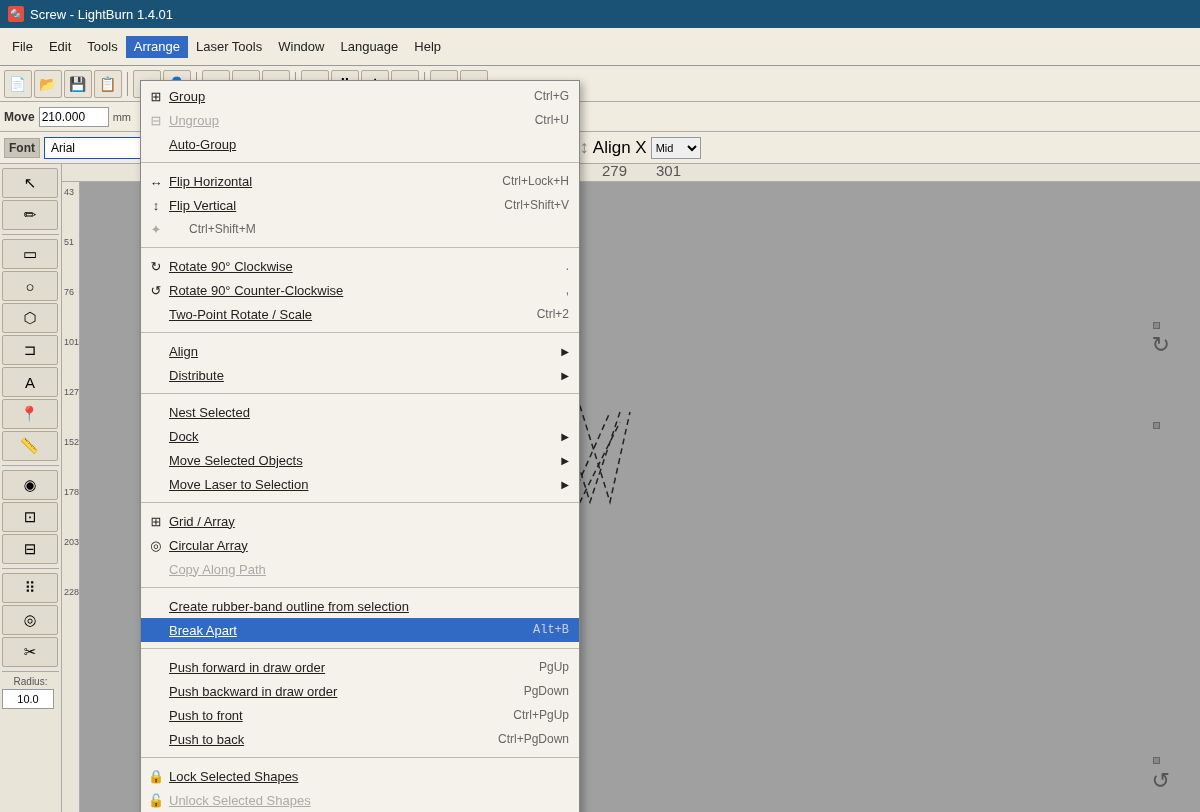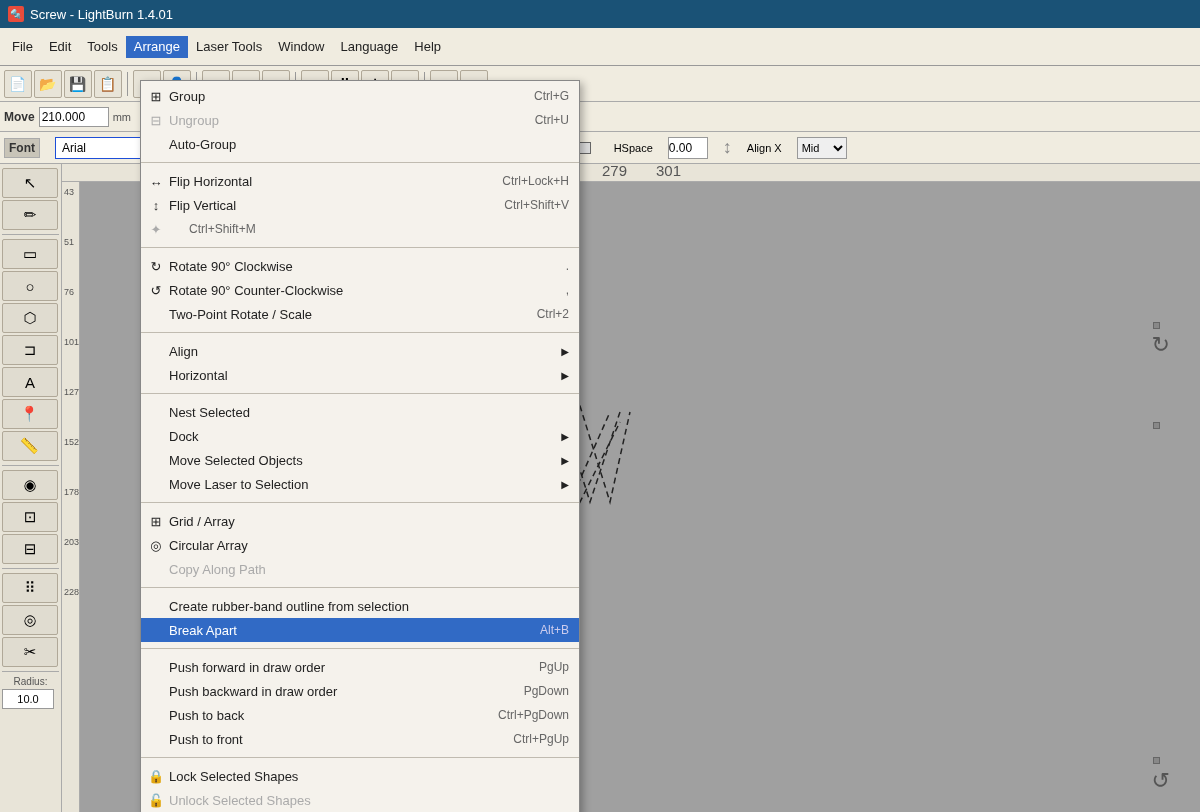--- a/index.html
+++ b/index.html
@@ -112,21 +112,21 @@
     }
 
     
     #text-bar {
       background: #f0ece0;
       height: 32px;
       display: flex;
       align-items: center;
       padding: 0 4px;
       border-bottom: 1px solid #aaa;
-      gap: 15px;
+      gap: 4px;
       font-size: 12px;
     }
     .font-select {
       height: 22px;
       width: 120px;
       border: 1px solid #1d4ed8;
       font-size: 12px;
       background: white;
       padding: 0 2px;
     }
@@ -239,28 +239,30 @@
       left: 6px;
       width: 18px;
       height: 18px;
       display: flex;
       align-items: center;
       justify-content: center;
       font-size: 13px;
     }
     .drop-item .item-label {
       flex: 1;
+      text-decoration: underline;
     }
     .drop-item .item-shortcut {
       margin-left: 20px;
       color: #666;
       font-size: 12px;
     }
     .drop-item.highlighted .item-shortcut {
       color: #cce;
+      font-family: Liberation Mono, monospace;
     }
     .drop-item .item-arrow {
       margin-left: 8px;
       font-size: 10px;
     }
 
     
     .handle {
       position: absolute;
       width: 7px;
@@ -361,21 +363,21 @@
     <span style="font-size:18px;color:#888;">↕</span>
     <span style="margin-left:8px;font-size:12px;font-weight:bold;">Bold</span>
     <div class="mini-checkbox"></div>
     <span style="font-size:12px;font-weight:bold;margin-left:6px;">Upper Case</span>
     <div class="mini-checkbox"></div>
     <span style="font-size:12px;margin-left:6px;">Welded</span>
     <div class="mini-checkbox"></div>
     <span style="margin-left:8px;font-size:11px;">HSpace</span>
     <input style="width: 40px; height: 22px; border: 1px solid rgb(153, 153, 153); font-size: 12px;" value="0.00">
     <span style="font-size:18px;color:#888;">↕</span>
-    <span style="font-size:11px;">Align X</span>
+    <span style="font-size:17px;">Align X</span>
     <select style="width:50px;height:22px;border:1px solid #999;font-size:11px;">
       <option>Mid</option>
     </select>
   </div>
 
   <div id="main-area" style="display:flex;height:calc(100% - 26px - 36px - 30px - 32px);">
 
     <div id="left-toolbar">
       <div class="lt-btn">↖</div>
       <div class="lt-btn">✏</div>
@@ -531,21 +533,21 @@
     </div>
 
     <div class="menu-divider"></div>
 
     <div class="menu-section">
       <div class="drop-item">
         <span class="item-label">Align</span>
         <span class="item-arrow">▶</span>
       </div>
       <div class="drop-item">
-        <span class="item-label">Horizontal</span>
+        <span class="item-label">Distribute</span>
         <span class="item-arrow">▶</span>
       </div>
     </div>
 
     <div class="menu-divider"></div>
 
     <div class="menu-section">
       <div class="drop-item">
         <span class="item-label">Nest Selected</span>
       </div>
@@ -596,26 +598,26 @@
     <div class="menu-section">
       <div class="drop-item">
         <span class="item-label">Push forward in draw order</span>
         <span class="item-shortcut">PgUp</span>
       </div>
       <div class="drop-item">
         <span class="item-label">Push backward in draw order</span>
         <span class="item-shortcut">PgDown</span>
       </div>
       <div class="drop-item">
+        <span class="item-label">Push to front</span>
+        <span class="item-shortcut">Ctrl+PgUp</span>
+      </div>
+      <div class="drop-item">
         <span class="item-label">Push to back</span>
         <span class="item-shortcut">Ctrl+PgDown</span>
-      </div>
-      <div class="drop-item">
-        <span class="item-label">Push to front</span>
-        <span class="item-shortcut">Ctrl+PgUp</span>
       </div>
     </div>
 
     <div class="menu-divider"></div>
 
     <div class="menu-section">
       <div class="drop-item">
         <span class="item-icon">🔒</span>
         <span class="item-label">Lock Selected Shapes</span>
       </div>

